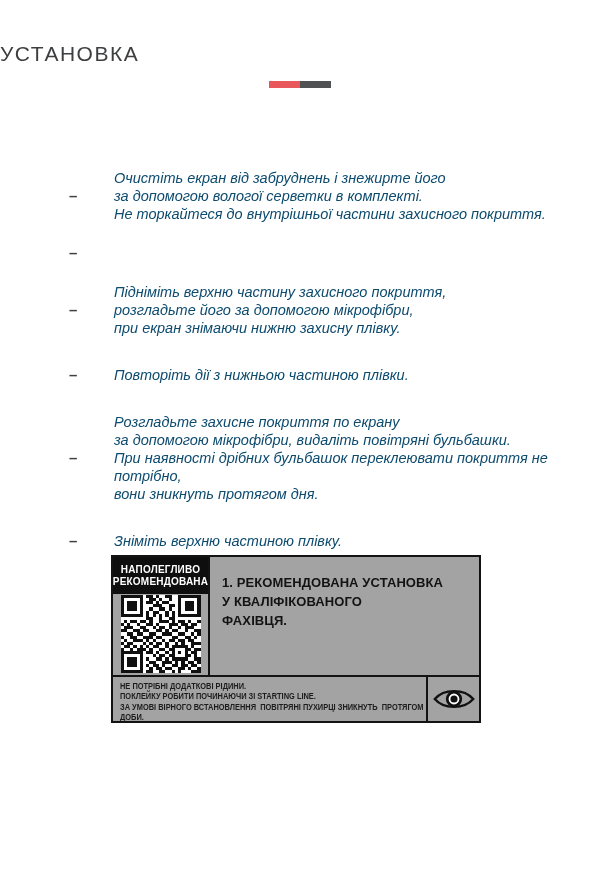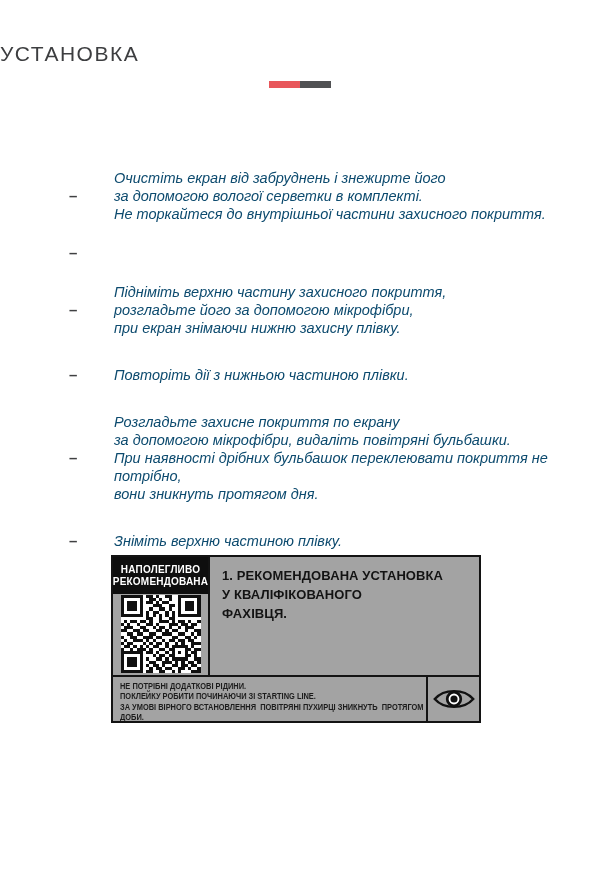--- a/index.html
+++ b/index.html
@@ -22,21 +22,21 @@
   .recbox{position:absolute;top:555px;left:111px;width:370px;height:168px;
           border:2px solid #131313;box-sizing:border-box;display:flex;flex-direction:column;background:#a3a3a3;}
   .rb-top{flex:0 0 120px;display:flex;border-bottom:2px solid #131313;box-sizing:border-box;min-height:0;}
   .rb-left{flex:0 0 95px;border-right:2px solid #131313;display:flex;flex-direction:column;min-width:0;}
   .badge{flex:0 0 37px;background:#0e0e0e;color:#ffffff;display:flex;flex-direction:column;
          justify-content:center;align-items:center;font-size:10px;font-weight:bold;
          line-height:12px;letter-spacing:0.2px;text-align:center;}
   .qr{width:80px;height:78px;margin:1px auto 0 auto;display:grid;
       grid-template-columns:repeat(25,1fr);grid-template-rows:repeat(25,1fr);background:#fff;}
   .qm{background:#101010;}
-  .rb-points{flex:1;padding:9px 8px 0 12px;min-width:0;}
+  .rb-points{flex:1;padding:16px 8px 0 12px;min-width:0;}
   .rb-points p{margin:0;font-size:13px;font-weight:bold;color:#131313;line-height:19px;
                white-space:pre-line;letter-spacing:0.1px;}
   .rb-points p:first-child{margin-bottom:19px;}
   .rb-bottom{flex:1;display:flex;min-height:0;}
   .fine-cell{flex:1;overflow:hidden;min-width:0;}
   .fine{margin:0;padding:4px 0 0 8px;font-size:8.5px;font-weight:bold;color:#1c1c1c;
         line-height:10.3px;white-space:pre-wrap;width:114%;
         transform:scaleX(0.875);transform-origin:0 0;}
   .eye-cell{flex:0 0 51px;border-left:2px solid #131313;display:flex;
             align-items:center;justify-content:center;}

